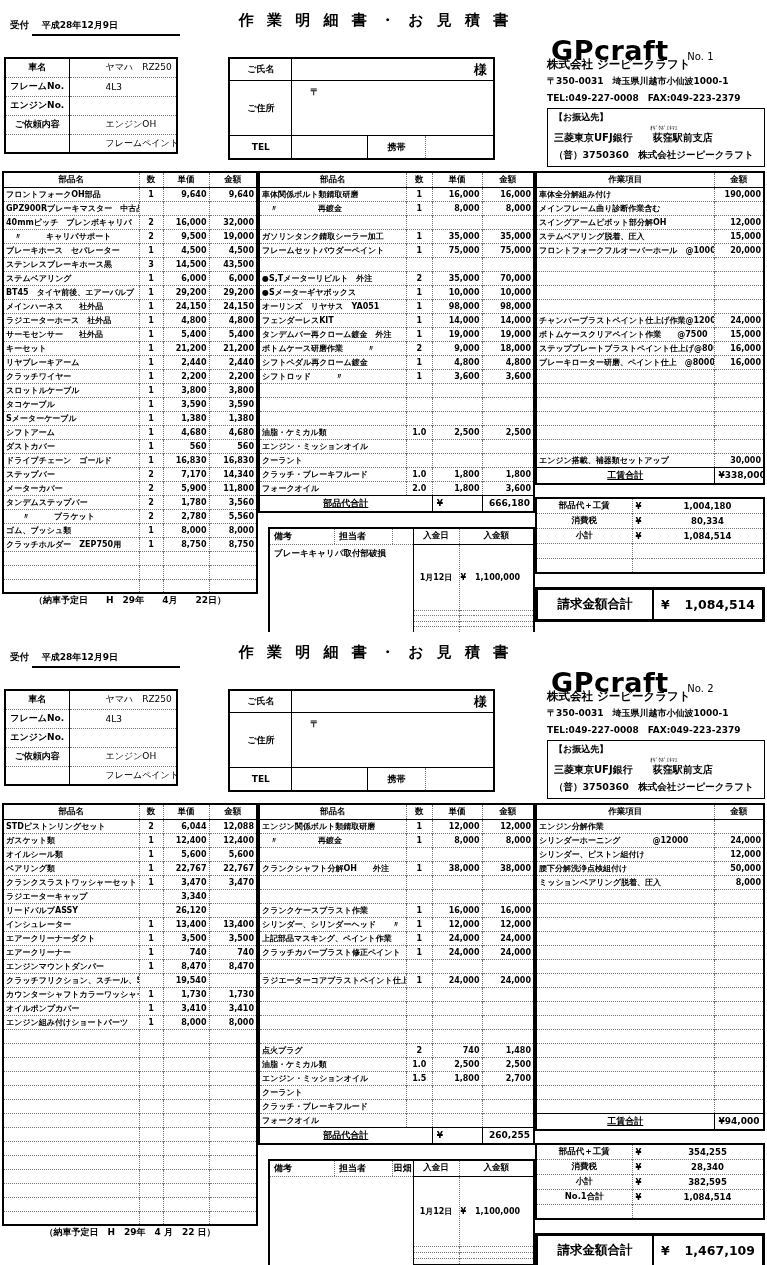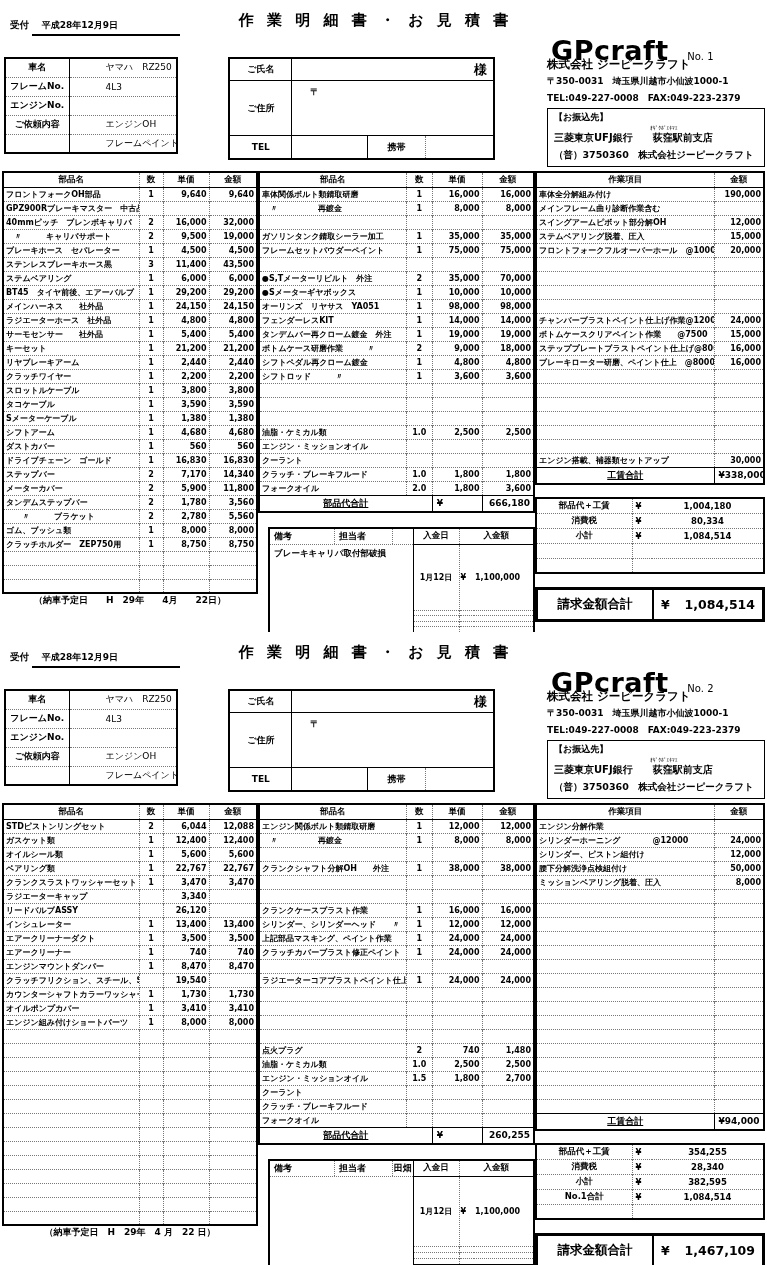--- a/index.html
+++ b/index.html
@@ -228,21 +228,21 @@
             </tr>
             <tr>
               <td>ブレーキホース　セパレーター</td>
               <td>1</td>
               <td>4,500</td>
               <td>4,500</td>
             </tr>
             <tr>
               <td>ステンレスブレーキホース黒</td>
               <td>3</td>
-              <td>11,400</td>
+              <td>14,500</td>
               <td>43,500</td>
             </tr>
             <tr>
               <td>ステムベアリング</td>
               <td>1</td>
               <td>6,000</td>
               <td>6,000</td>
             </tr>
             <tr>
               <td>BT45　タイヤ前後、エアーバルブ</td>

